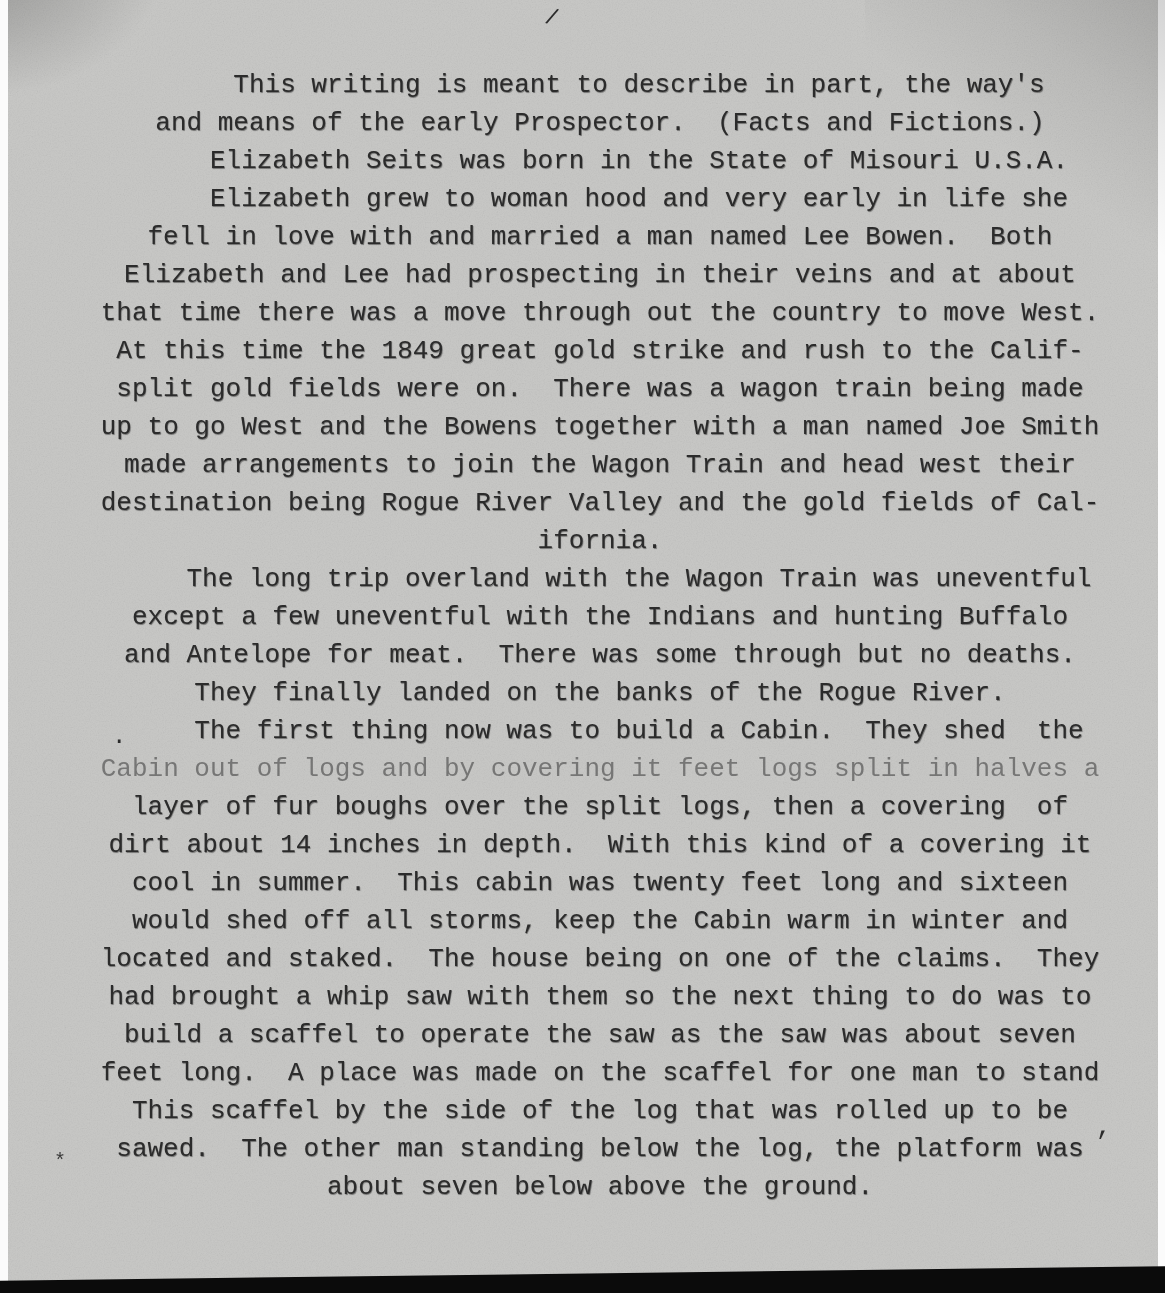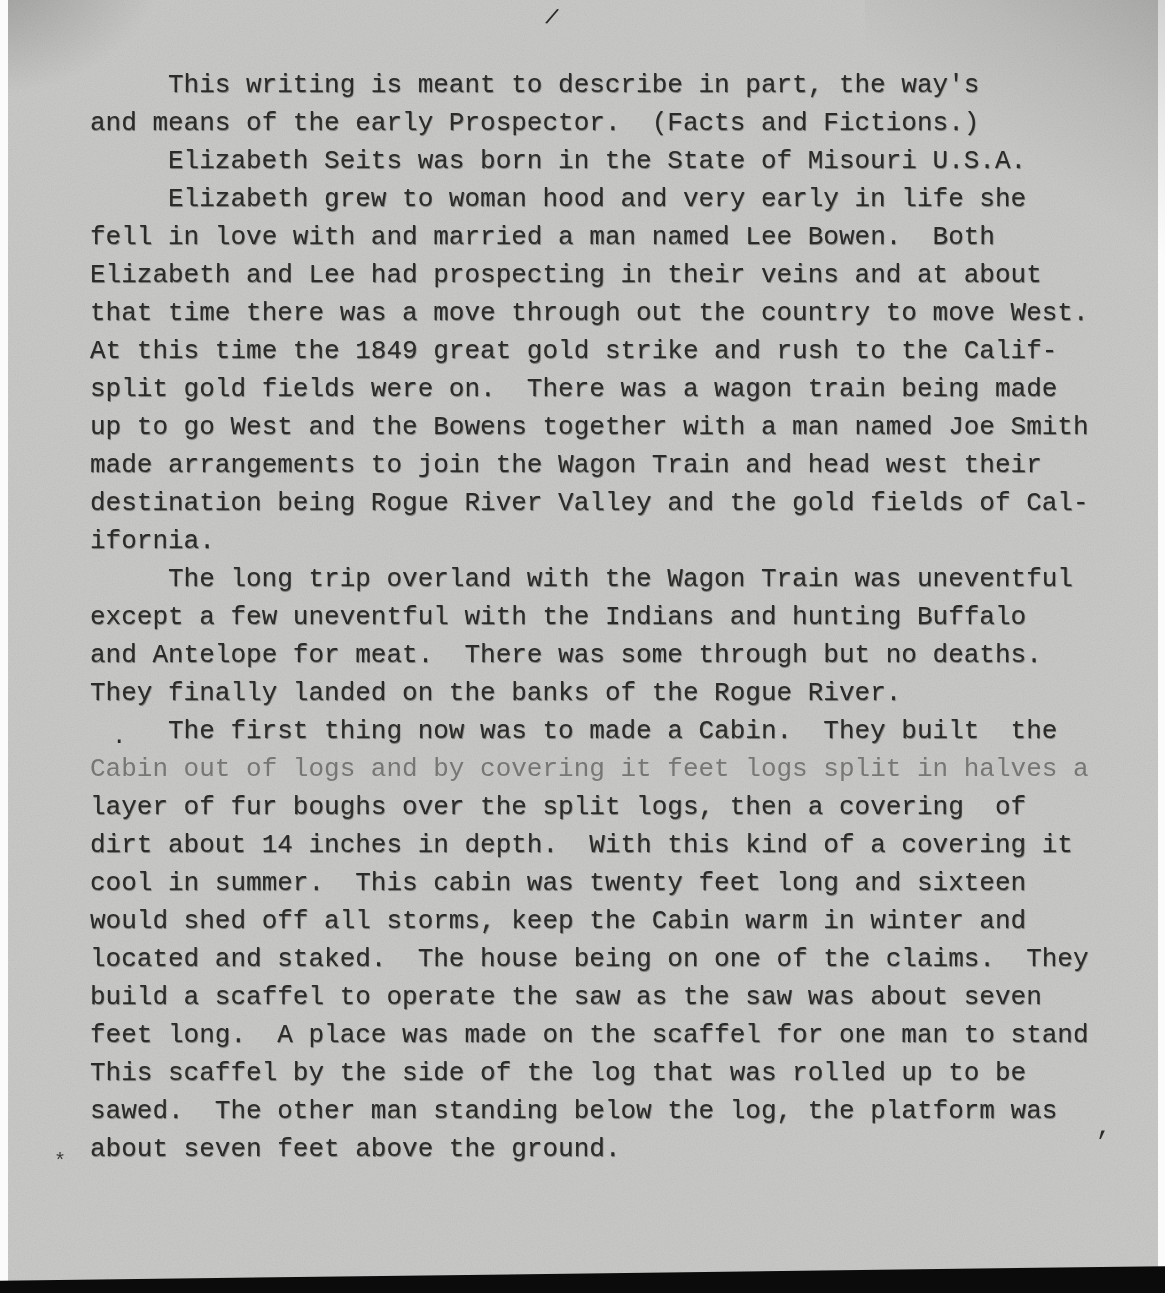--- a/index.html
+++ b/index.html
@@ -39,21 +39,21 @@
     transform: rotate(-0.72deg);
     transform-origin: left top;
   }
   .textblock {
     position: absolute; left: 90px; top: 66px; width: 1020px;
     font-size: 26px; line-height: 38px;
     color: #2b2b2b;
     letter-spacing: 0;
     text-shadow: 0.6px 0.6px 0.7px rgba(25,25,25,0.45);
   }
-  .line { white-space: pre; height: 38px; }
+  .line { white-space: pre; height: 38px; text-align: center; }
   .indent { padding-left: 78px; }
   .faint { color: rgba(70,70,70,0.62); text-shadow: none; }
   .mark { position: absolute; color: #2b2b2b; }
   .mark-top-slash { left: 545px; top: 6px; font-size: 22px; transform: rotate(12deg); }
   .mark-asterisk { left: 54px; top: 1150px; font-size: 20px; color: #3a3a3a; }
   .mark-paragraph-dot { left: 112px; top: 728px; font-size: 24px; }
   .mark-stray-comma { left: 1096px; top: 1112px; font-size: 26px; }
 </style>
 </head>
 <body>
@@ -82,32 +82,33 @@
   <div class="line">At this time the 1849 great gold strike and rush to the Calif-</div>
   <div class="line">split gold fields were on.  There was a wagon train being made</div>
   <div class="line">up to go West and the Bowens together with a man named Joe Smith</div>
   <div class="line">made arrangements to join the Wagon Train and head west their</div>
   <div class="line">destination being Rogue River Valley and the gold fields of Cal-</div>
   <div class="line">ifornia.</div>
   <div class="line indent">The long trip overland with the Wagon Train was uneventful</div>
   <div class="line">except a few uneventful with the Indians and hunting Buffalo</div>
   <div class="line">and Antelope for meat.  There was some through but no deaths.</div>
   <div class="line">They finally landed on the banks of the Rogue River.</div>
-  <div class="line indent">The first thing now was to made a Cabin.  They built  the</div>
+  <div class="line indent">The first thing now was to build a Cabin.  They shed  the</div>
   <div class="line faint">Cabin out of logs and by covering it feet logs split in halves a</div>
   <div class="line">layer of fur boughs over the split logs, then a covering  of</div>
   <div class="line">dirt about 14 inches in depth.  With this kind of a covering it</div>
   <div class="line">cool in summer.  This cabin was twenty feet long and sixteen</div>
   <div class="line">would shed off all storms, keep the Cabin warm in winter and</div>
   <div class="line">located and staked.  The house being on one of the claims.  They</div>
+  <div class="line">had brought a whip saw with them so the next thing to do was to</div>
   <div class="line">build a scaffel to operate the saw as the saw was about seven</div>
   <div class="line">feet long.  A place was made on the scaffel for one man to stand</div>
   <div class="line">This scaffel by the side of the log that was rolled up to be</div>
   <div class="line">sawed.  The other man standing below the log, the platform was</div>
-  <div class="line">about seven feet above the ground.</div>
+  <div class="line">about seven below above the ground.</div>
 </div>
 
 <span class="mark mark-top-slash">/</span>
 <span class="mark mark-asterisk">*</span>
 <span class="mark mark-paragraph-dot">·</span>
 <span class="mark mark-stray-comma">,</span>
 
 <div class="scan-edge-bottom"></div>
 
 </body></html>

